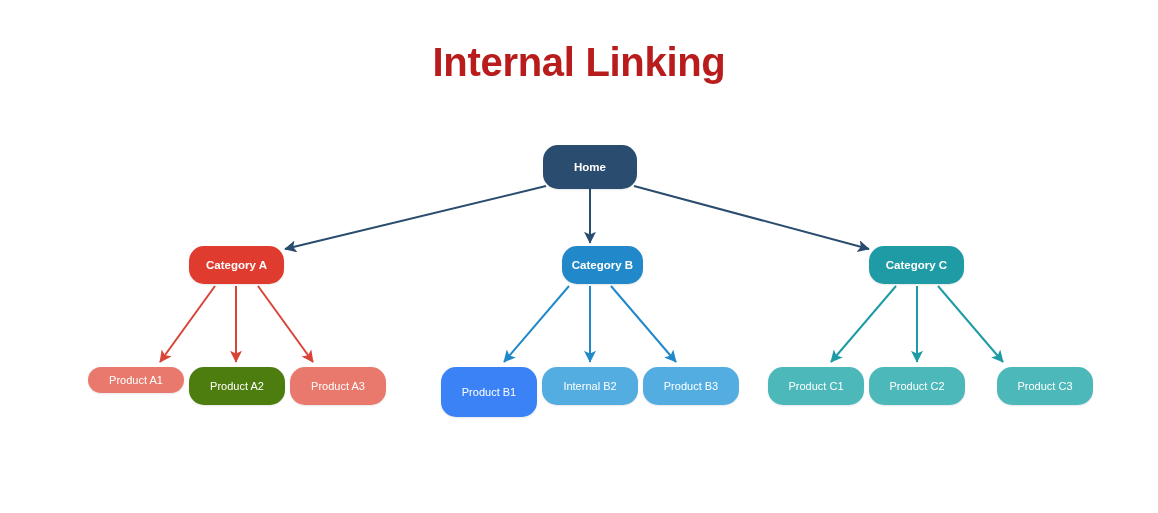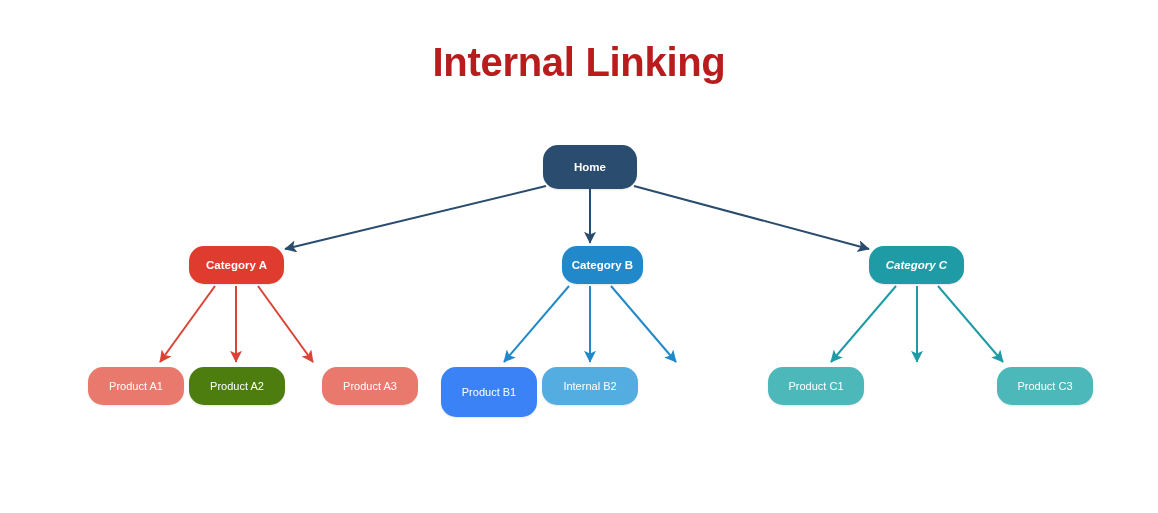--- a/index.html
+++ b/index.html
@@ -94,25 +94,27 @@
 
     <line x1="896" y1="286" x2="831" y2="362" stroke="#1e9ba5" stroke-width="2" marker-end="url(#ah-c)"></line>
     <line x1="917" y1="286" x2="917" y2="362" stroke="#1e9ba5" stroke-width="2" marker-end="url(#ah-c)"></line>
     <line x1="938" y1="286" x2="1003" y2="362" stroke="#1e9ba5" stroke-width="2" marker-end="url(#ah-c)"></line>
   </svg>
 
   <div class="node level-root" style="left:543px; top:145px; width:94px; height:44px; background:#2a4c6e;">Home</div>
 
   <div class="node level-category" style="left:189px; top:246px; width:95px; height:38px; background:#e03b2f;">Category A</div>
   <div class="node level-category" style="left:562px; top:246px; width:81px; height:38px; background:#2189ca;">Category B</div>
-  <div class="node level-category" style="left:869px; top:246px; width:95px; height:38px; background:#1e9ba5;font-style:italic;">Category C</div>
+  <div class="node level-category" style="left:869px; top:246px; width:95px; height:38px; background:#1e9ba5;">Category C</div>
 
-  <div class="node level-product" style="left:88px; top:367px; width:96px; height:38px; background:#e8796c;">Product A1</div>
+  <div class="node level-product" style="left:88px; top:367px; width:96px; height:26px; background:#e8796c;">Product A1</div>
   <div class="node level-product" style="left:189px; top:367px; width:96px; height:38px; background:#4d7c0f;">Product A2</div>
-  <div class="node level-product" style="left:290px; top:367px; width:96px; height:38px; background:#e8796c;margin-left:32px;">Product A3</div>
+  <div class="node level-product" style="left:290px; top:367px; width:96px; height:38px; background:#e8796c;">Product A3</div>
 
   <div class="node level-product" style="left:441px; top:367px; width:96px; height:50px; background:#3b82f6;">Product B1</div>
   <div class="node level-product" style="left:542px; top:367px; width:96px; height:38px; background:#53ade0;">Internal B2</div>
+  <div class="node level-product" style="left:643px; top:367px; width:96px; height:38px; background:#53ade0;">Product B3</div>
 
   <div class="node level-product" style="left:768px; top:367px; width:96px; height:38px; background:#4cb8ba;">Product C1</div>
+  <div class="node level-product" style="left:869px; top:367px; width:96px; height:38px; background:#4cb8ba;">Product C2</div>
   <div class="node level-product" style="left:970px; top:367px; width:96px; height:38px; background:#4cb8ba;margin-left:27px;">Product C3</div>
 
 </div>
 
 </body></html>

